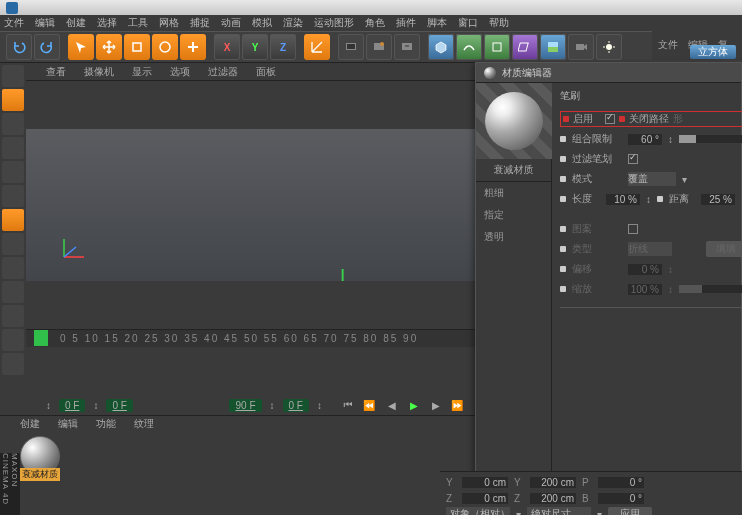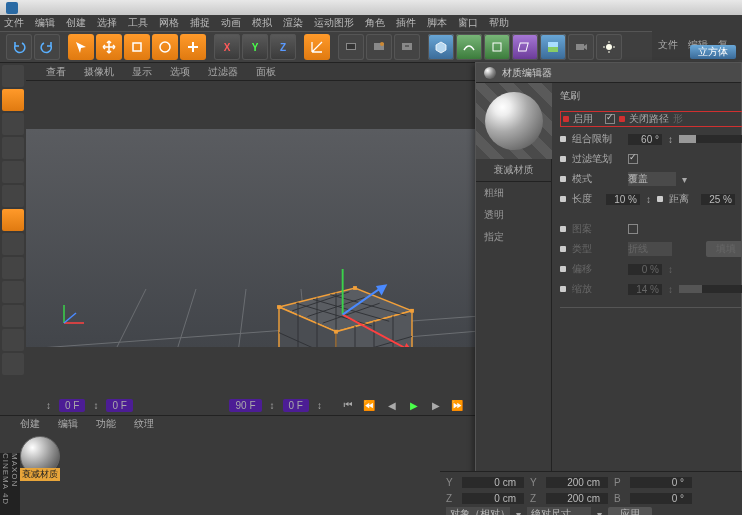--- a/index.html
+++ b/index.html
@@ -21,21 +21,21 @@
 .vp-header { height: 18px; background: #3a3a3a; display: flex; align-items: center; padding-left: 20px; gap: 18px; color: #aaa; border-bottom: 1px solid #222; }
 .vp-sub { height: 14px; background: #565656; color: #bbb; padding-left: 10px; display: flex; align-items: center; }
 .viewport { flex: 1; background: linear-gradient(#5a5c60,#42454a); position: relative; overflow: hidden; }
 .viewport .grid { position: absolute; inset: 0; }
 .cube { position: absolute; left: 220px; top: 140px; width: 180px; height: 190px; }
 .axis-widget { position: absolute; left: 32px; bottom: 18px; width: 30px; height: 30px; }
 .timeline { height: 18px; background: #333; display: flex; align-items: center; padding: 0 8px; position: relative; border-top: 1px solid #222; }
 .timeline::before { content: ""; position: absolute; left: 8px; top: 0; width: 14px; height: 16px; background: #2fbf4a; }
 .timeline .ticks { margin-left: 26px; color: #888; letter-spacing: 2px; }
 .transport { height: 20px; background: #3a3a3a; display: flex; align-items: center; gap: 8px; padding-left: 20px; color: #aaa; }
-.transport .fld { background: #4c1d95; padding: 1px 6px; border-radius: 2px; }
+.transport .fld { background: #14532d; padding: 1px 6px; border-radius: 2px; text-decoration: underline; }
 .transport .btns { display: flex; gap: 6px; margin-left: 10px; }
 .transport .pbtn { width: 16px; height: 14px; display: inline-flex; align-items: center; justify-content: center; }
 .mat-area { height: 62px; background: #3a3a3a; border-top: 1px solid #222; }
 .mat-header { height: 16px; display: flex; align-items: center; gap: 18px; padding-left: 20px; color: #aaa; }
 .mat-body { display: flex; align-items: center; gap: 6px; padding-left: 20px; padding-top: 4px; position: relative; }
 .mat-ball { width: 40px; height: 40px; border-radius: 50%; background: radial-gradient(circle at 30% 28%, #fff 0%, #ddd 16%, #999 48%, #333 100%); border: 1px solid #666; }
 .mat-label { background: #e8a53a; color: #222; padding: 0 2px; position: absolute; left: 20px; top: 36px; font-size: 9px; }
 .maxon-logo { position: absolute; left: 0; bottom: 0; width: 20px; height: 62px; background: #222; color: #999; writing-mode: vertical-rl; text-orientation: mixed; font-size: 8px; display: flex; align-items: center; justify-content: center; letter-spacing: 1px; }
 .editor { position: absolute; left: 475px; top: 62px; width: 267px; height: 453px; background: #3a3a3a; border: 1px solid #555; box-shadow: -2px 2px 6px rgba(0,0,0,.4); }
 .editor-title { height: 20px; background: #4a4a4a; display: flex; align-items: center; padding-left: 8px; gap: 6px; color: #ccc; border-bottom: 1px solid #222; }
@@ -63,21 +63,21 @@
 .er-row .btn-sm { background: #555; padding: 1px 10px; color: #aaa; border-radius: 2px; }
 .highlight-box { border: 1px solid #d03030; padding: 1px 2px; gap: 4px !important; }
 .dim { color: #666 !important; }
 .rt-top { position: absolute; right: 0; top: 30px; width: 90px; height: 30px; background: #3a3a3a; display: flex; align-items: center; gap: 10px; padding-left: 6px; }
 .rt-ico { position: absolute; right: 0; top: 62px; width: 90px; height: 18px; display: flex; align-items: center; justify-content: space-around; }
 .rt-ico span { width: 14px; height: 14px; background: #555; }
 .rt-primbtn { position: absolute; right: 6px; top: 45px; width: 46px; height: 14px; background: linear-gradient(#6aa8d8,#3a6a98); color: #fff; display: flex; align-items: center; justify-content: center; border-radius: 2px; }
 .bottom-coords { height: 44px; background: #3a3a3a; border-top: 1px solid #222; position: absolute; left: 440px; bottom: 0; right: 0; padding: 2px 6px; }
 .bc-row { display: flex; align-items: center; gap: 6px; height: 16px; }
 .bc-row .ax { width: 10px; color: #888; }
-.bc-row .fld { width: 62px; background: #2a2a2a; text-align: right; padding-right: 8px; color: #bbb; }
+.bc-row .fld { width: 46px; background: #2a2a2a; text-align: right; padding-right: 2px; color: #bbb; }
 .bc-row .sel { width: 64px; background: #4a4a4a; padding-left: 4px; color: #bbb; }
 .bc-row .btn { background: #555; padding: 0 12px; color: #bbb; border-radius: 2px; }
 </style>
 </head>
 <body>
 
 <div class="titlebar">
   <span class="icon"></span>
 </div>
 
@@ -316,20 +316,23 @@
         </g>
       </svg>
 
       <svg class="axis-widget" viewBox="0 0 30 30">
         <line x1="6" y1="24" x2="6" y2="6" stroke="#3ad24a" stroke-width="1.5"></line>
         <line x1="6" y1="24" x2="26" y2="24" stroke="#ff4040" stroke-width="1.5"></line>
         <line x1="6" y1="24" x2="18" y2="14" stroke="#4a8aff" stroke-width="1.5"></line>
       </svg>
     </div>
 
+    <div class="timeline">
+      <span class="ticks">0   5   10  15  20  25  30  35  40  45  50  55  60  65  70  75  80  85  90</span>
+    </div>
 
     <div class="transport">
       <span>↕</span>
       <span class="fld">0 F</span>
       <span>↕</span>
       <span class="fld">0 F</span>
       <span style="flex:.3"></span>
       <span class="fld">90 F</span>
       <span>↕</span>
       <span class="fld">0 F</span>
@@ -370,22 +373,22 @@
     <span>材质编辑器</span>
   </div>
   <div class="editor-body">
     <div class="editor-left">
       <div class="preview-box">
           <div class="preview-ball"></div>
         </div>
       <div class="preview-label">衰减材质</div>
       <div class="channels">
         <div>粗细</div>
+        <div>指定</div>
         <div>透明</div>
-        <div>指定</div>
       </div>
     </div>
     <div class="editor-right">
       <div class="er-title">笔刷</div>
 
       <div class="er-row highlight-box">
         <span class="bullet" style="background:#d03030"></span>
         <span class="lbl" style="width:28px">启用</span>
         <span class="chk on"></span>
         <span class="bullet" style="background:#d03030"></span>
@@ -446,21 +449,21 @@
       <div class="er-row">
         <span class="bullet dim"></span>
         <span class="lbl-d">偏移</span>
         <span class="num dim">0 %</span>
         <span class="dim">↕</span>
       </div>
 
       <div class="er-row">
         <span class="bullet dim"></span>
         <span class="lbl-d">缩放</span>
-        <span class="num dim">14 %</span>
+        <span class="num dim">100 %</span>
         <span class="dim">↕</span>
         <span class="slider">
             <span class="fill dim" style="width:35%;background:#555"></span>
           </span>
       </div>
 
       <div style="border-top:1px solid #555;margin-top:6px"></div>
     </div>
   </div>
 </div>

